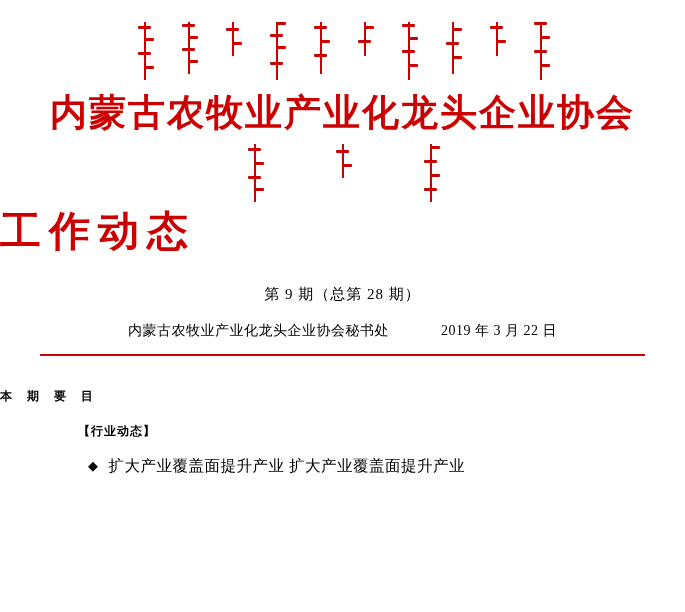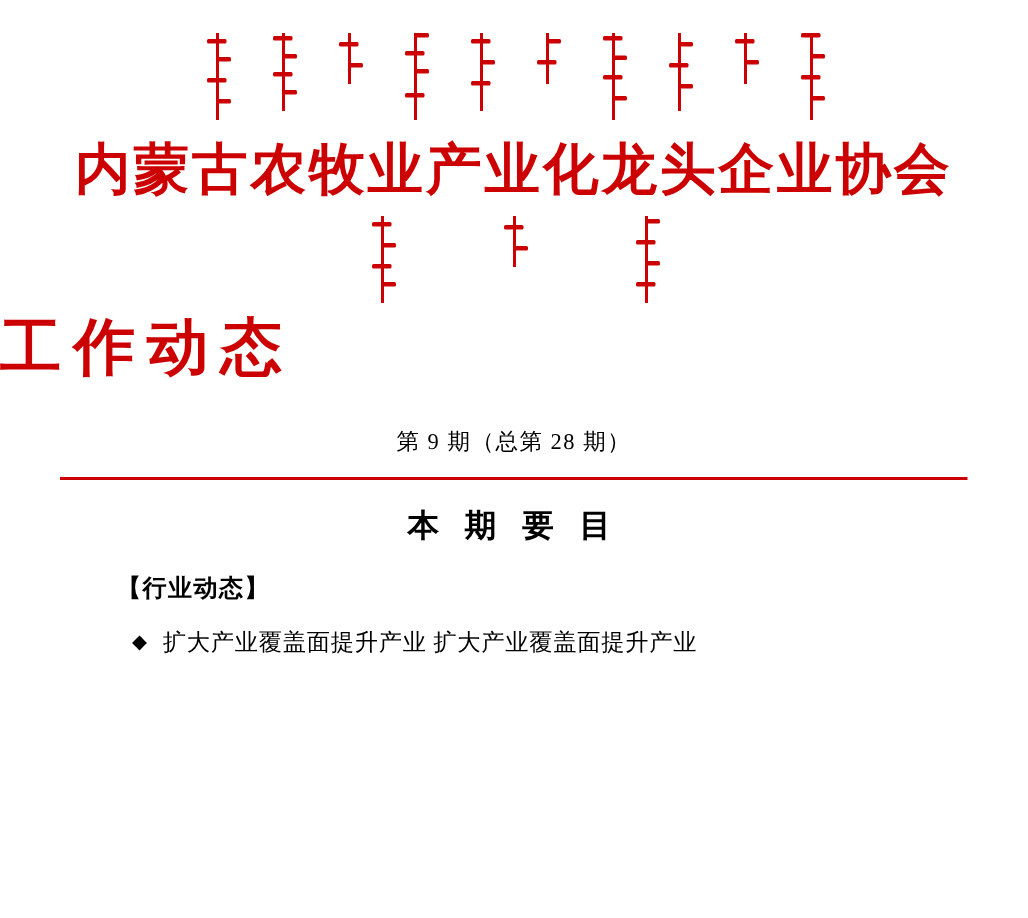--- a/index.html
+++ b/index.html
@@ -105,31 +105,31 @@
     letter-spacing: 0.5px;
   }
 
   .rule {
     margin: 14px 40px 0 40px;
     border-top: 2px solid #cc0000;
     height: 0;
   }
 
   .toc-title {
-    text-align: center;
-    font-size: 21px;
+    text-align: left;
+    font-size: 12px;
     font-weight: bold;
     color: #000000;
     letter-spacing: 6px;
-    margin-top: 16px;
+    margin-top: 32px;
   }
 
   .section-head {
     margin: 18px 0 0 78px;
-    font-size: 16px;
+    font-size: 12px;
     font-weight: bold;
     color: #000000;
     letter-spacing: 1px;
   }
 
   .toc-item {
     margin: 12px 0 0 88px;
     font-size: 15.5px;
     color: #000000;
     line-height: 1.75;
@@ -237,20 +237,24 @@
       <div class="tick" style="top:16px"></div>
       <div class="tick r" style="top:30px"></div>
       <div class="tick" style="top:44px"></div>
     </div>
   </div>
 
   <div class="title-sub">工作动态</div>
 
   <div class="issue-line">第 9 期（总第 28 期）</div>
 
+  <div class="meta-row">
+    <span>内蒙古农牧业产业化龙头企业协会秘书处</span>
+    <span>2019 年 3 月 22 日</span>
+  </div>
 
   <div class="rule"></div>
 
   <div class="toc-title">本 期 要 目</div>
 
   <div class="section-head">【行业动态】</div>
 
   <div class="toc-item">
     <span class="bullet">◆</span><span>扩大产业覆盖面提升产业 扩大产业覆盖面提升产业</span>
   </div>

